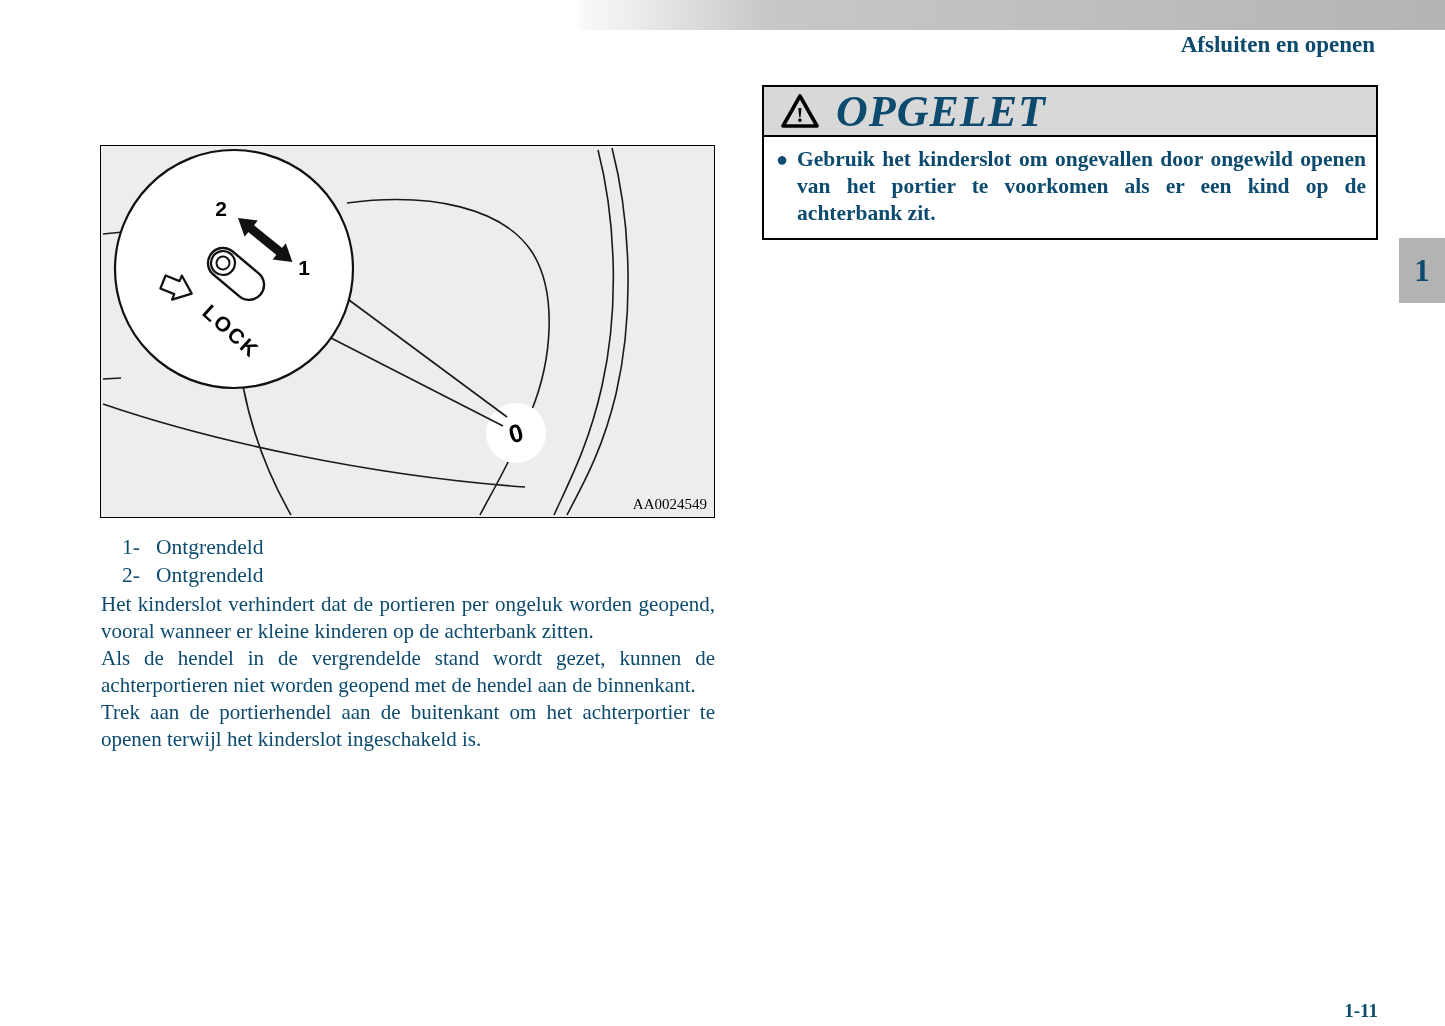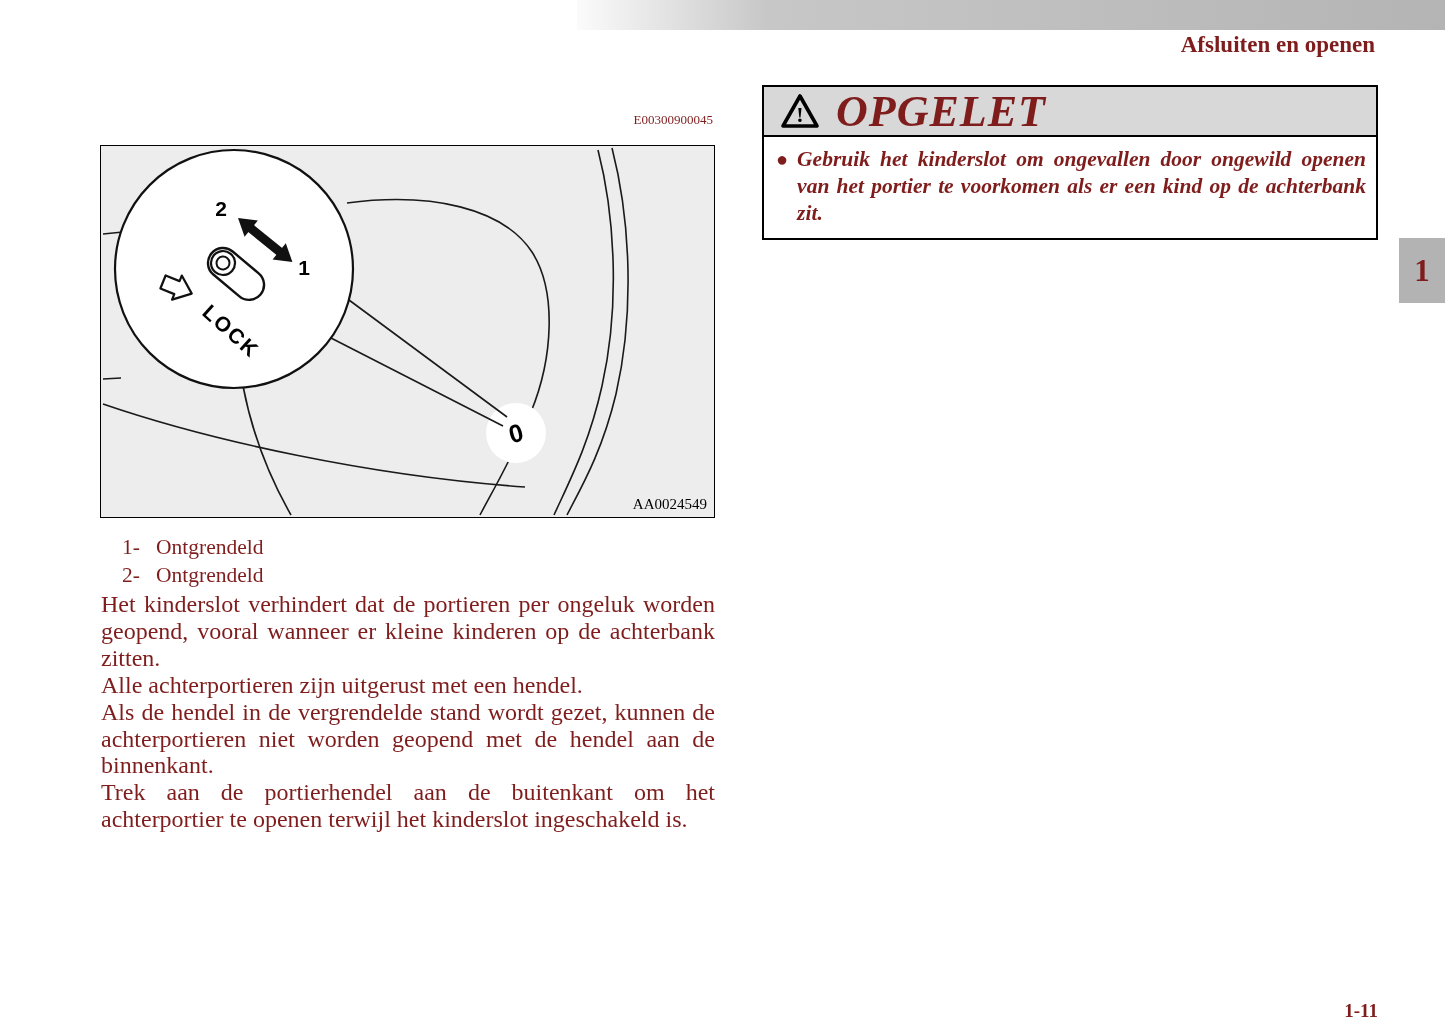--- a/index.html
+++ b/index.html
@@ -1,18 +1,18 @@
 <!DOCTYPE html>
 <html><head>
 <meta charset="utf-8">
 <style>
   html,body { margin:0; padding:0; background:#fff; }
   .page {
     position:relative; width:1445px; height:1026px; background:#ffffff;
-    font-family:"Liberation Serif", serif; color:#7f1d1d; overflow:hidden;
+    font-family:"Liberation Serif", serif; color:#0c4a6e; overflow:hidden;
   }
 
   
   .top-bar {
     position:absolute; left:577px; top:0; width:868px; height:30px;
     background:linear-gradient(to right,#fbfbfb 0%,#c7c7c7 22%,#b4b4b4 100%);
   }
   .running-title {
     position:absolute; top:32px; right:70px;
     font-size:23px; font-weight:bold;
@@ -39,58 +39,57 @@
     border:1.5px solid #000; background:#ededed; box-sizing:content-box;
   }
   .figure svg { display:block; }
 
   .legend { position:absolute; left:122px; top:533px; font-size:21.5px; }
   .legend-row { display:flex; line-height:28px; }
   .legend-num { width:34px; }
 
   .body-text {
     position:absolute; left:101px; top:591px; width:614px;
-    font-size:24px; line-height:26.9px; text-align:justify;
+    font-size:21px; line-height:26.9px; text-align:justify;
   }
   .body-text p { margin:0; }
 
   
   .warning-box {
     position:absolute; left:762px; top:85px; width:612px;
     border:2px solid #000; background:#fff;
   }
   .warning-header {
     display:flex; align-items:center; gap:16px; height:44px;
     background:#d8d8d8; border-bottom:2px solid #000; padding:2px 10px 2px 16px;
   }
   .warning-title {
     font-size:44px; font-weight:bold; font-style:italic; letter-spacing:1px;
   }
   .warning-body { padding:9px 10px 11px 12px; }
   .warn-item {
     display:flex; gap:9px; font-weight:bold; font-size:21.5px; line-height:27px;
   }
   .warn-bullet { font-size:20px; line-height:27px; flex:0 0 auto; }
-  .warn-text { flex:1; text-align:justify;font-style:italic; }
+  .warn-text { flex:1; text-align:justify; }
 
   .page-number {
     position:absolute; right:67px; top:1000px;
     font-size:19px; font-weight:bold;
   }
 </style>
 </head>
 <body>
 
 <div class="page">
 
   <div class="top-bar"></div>
   <div class="running-title">Afsluiten en openen</div>
   <div class="section-tab">1</div>
 
-  <div class="ref-code">E00300900045</div>
 
   <div class="figure">
     <svg viewBox="0 0 613 371" width="613" height="371">
 
       <g fill="none" stroke="#1a1a1a" stroke-width="1.6">
         <path d="M 497 4 C 514 70 519 160 501 240 C 488 298 469 334 453 369"></path>
         <path d="M 511 2 C 529 72 534 165 515 248 C 501 306 481 340 466 369"></path>
         <path d="M 246 57 C 330 46 402 62 431 106 C 456 145 452 212 430 266 C 412 311 391 346 379 369"></path>
         <path d="M 2 258 C 110 295 270 330 424 341"></path>
         <path d="M 142 240 C 152 292 170 334 190 369"></path>
@@ -140,21 +139,20 @@
       <span>Ontgrendeld</span>
     </div>
     <div class="legend-row">
       <span class="legend-num">2-</span>
       <span>Ontgrendeld</span>
     </div>
   </div>
 
   <div class="body-text">
     <p>Het kinderslot verhindert dat de portieren per ongeluk worden geopend, vooral wanneer er kleine kinderen op de achterbank zitten.</p>
-    <p>Alle achterportieren zijn uitgerust met een hendel.</p>
     <p>Als de hendel in de vergrendelde stand wordt gezet, kunnen de achterportieren niet worden geopend met de hendel aan de binnenkant.</p>
     <p>Trek aan de portierhendel aan de buitenkant om het achterportier te openen terwijl het kinderslot ingeschakeld is.</p>
   </div>
 
   <div class="warning-box">
     <div class="warning-header">
       <svg width="40" height="36" viewBox="0 0 40 36">
         <path d="M20 3 L37 33 L3 33 Z" fill="none" stroke="#000" stroke-width="3.6" stroke-linejoin="round"></path>
         <text x="20" y="29" text-anchor="middle" font-family="'Liberation Serif',serif" font-size="22" font-weight="bold">!</text>
       </svg>

